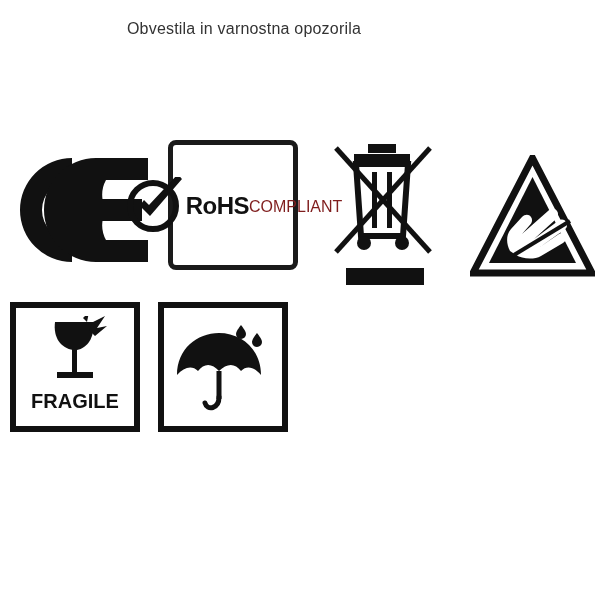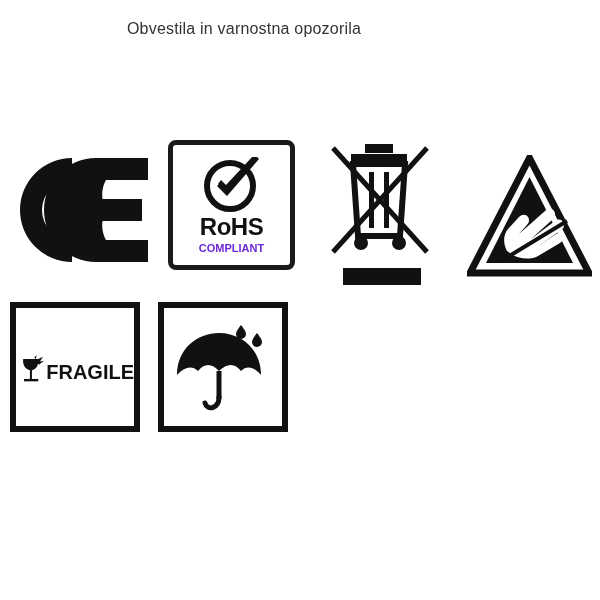--- a/index.html
+++ b/index.html
@@ -52,44 +52,44 @@
 
   
   .rohs {
     width: 130px;
     height: 130px;
     margin-left: 18px;
     border: 5px solid #1a1a1a;
     border-radius: 8px;
     box-sizing: border-box;
     display: flex;
-    flex-direction: column;
+    flex-direction: row;
     align-items: center;
     justify-content: center;
     padding-top: 2px;
   }
   .rohs .tick-wrap {
     width: 62px;
     height: 56px;
     position: relative;
     margin-bottom: 2px;
   }
   .rohs-text {
     font-weight: bold;
     font-size: 24px;
     line-height: 24px;
     letter-spacing: -0.5px;
     color: #111111;
   }
   .rohs-sub {
-    font-weight: bold;
-    font-size: 11px;
+    font-weight: normal;
+    font-size: 16px;
     line-height: 16px;
     letter-spacing: 0px;
-    color: #6d28d9;
+    color: #7f1d1d;
     margin-top: 1px;
   }
 
   
   .weee {
     width: 110px;
     height: 150px;
     margin-left: 32px;
     position: relative;
   }
@@ -104,21 +104,21 @@
   }
   .esd svg { display: block; }
 
   
   .fragile {
     width: 130px;
     height: 130px;
     border: 6px solid #111111;
     box-sizing: border-box;
     display: flex;
-    flex-direction: row;
+    flex-direction: column;
     align-items: center;
     justify-content: flex-start;
     padding-top: 8px;
   }
   .fragile-label {
     font-weight: bold;
     font-size: 20px;
     letter-spacing: 0px;
     color: #111111;
     margin-top: 2px;

